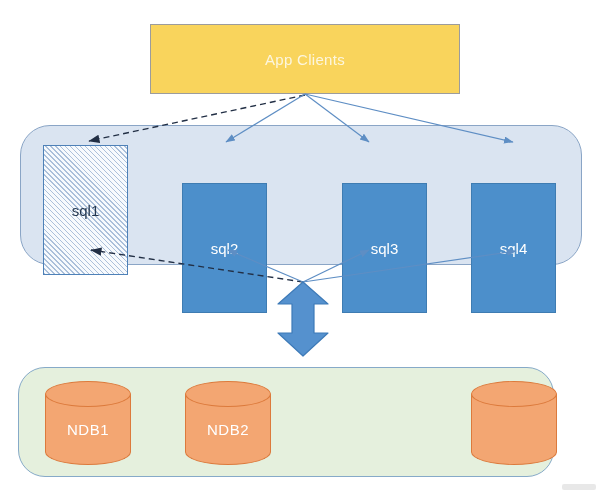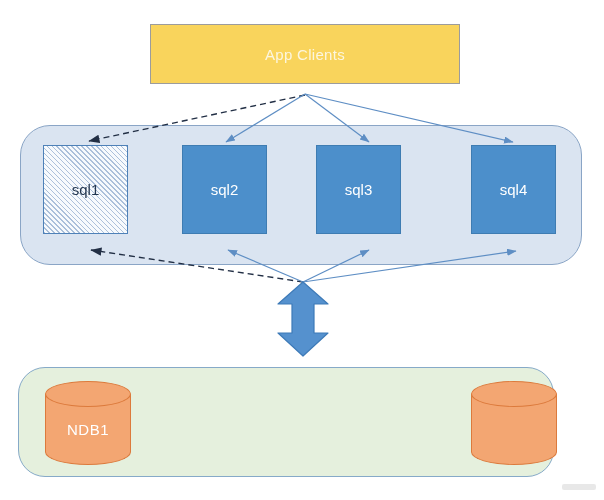--- a/index.html
+++ b/index.html
@@ -6,57 +6,58 @@
   html,body { background:#ffffff; }
   body { font-family:"Liberation Sans", sans-serif; }
 
   .stage {
     position:relative; width:604px; height:500px;
     background:#ffffff; overflow:hidden;
   }
 
   
   .clients {
-    position:absolute; left:150px; top:24px; width:310px; height:60px;
+    position:absolute; left:150px; top:24px; width:310px; height:70px;
     background:var(--clients_fill,#F9D45C);
     border:1px solid var(--clients_border,#9C9C9C);
     display:flex; align-items:center; justify-content:center;
     z-index:2;
   }
   .clients .lbl {
     color:var(--clients_text,#FCF6DF); font-size:15px; letter-spacing:0.3px;
   }
 
   
   .sql-container {
     position:absolute; left:20px; top:125px; width:562px; height:140px;
     background:var(--sql_container_fill,#DAE4F1);
     border:1.4px solid var(--sql_container_border,#8AA5C6);
     border-radius:30px; z-index:1;
   }
   .sqlbox {
-    position:absolute; top:20px; width:85px; height:89px;
+    position:absolute; top:20px; width:85px; height:130px;
     display:flex; align-items:center; justify-content:center;
     font-size:15px; z-index:2;
   }
   .sqlbox.solid {
     background:var(--sql_solid_fill,#4C8FCB);
     border:1.4px solid var(--sql_solid_border,#3E7CB2);
     color:var(--sql_solid_text,#FFFFFF);
+    margin-top:38px;
   }
   .sqlbox.hatched {
     background-color:var(--sql_hatched_bg,#F7FAFD);
     background-image:repeating-linear-gradient(45deg,
       rgba(96,134,184,0.50) 0, rgba(96,134,184,0.50) 1px,
       transparent 1px, transparent 3.5px);
     border:1.4px solid var(--sql_hatched_border,#4E81B8);
     color:var(--sql_hatched_text,#24374F);
   }
   .sql-1 { left:23px; } .sql-2 { left:162px; }
-  .sql-3 { left:296px; } .sql-4 { left:451px;text-align:center; }
+  .sql-3 { left:322px; } .sql-4 { left:451px;text-align:center; }
 
   
   .ndb-container {
     position:absolute; left:18px; top:367px; width:536px; height:110px;
     background:var(--storage_container_fill,#E5F0DD);
     border:1.4px solid var(--storage_container_border,#86AAC8);
     border-radius:27px; z-index:1;
   }
   .cyl { position:absolute; top:13px; width:86px; height:84px; z-index:2; }
   .cyl .body {
@@ -115,20 +116,25 @@
       <span>sql4</span>
     </div>
   </div>
 
   <div class="ndb-container">
     <div class="cyl cyl-1">
       <div class="body"></div>
       <div class="cap"></div>
       <div class="lbl">NDB1</div>
     </div>
+    <div class="cyl cyl-2">
+      <div class="body"></div>
+      <div class="cap"></div>
+      <div class="lbl">NDB2</div>
+    </div>
     <div class="cyl cyl-4">
       <div class="body"></div>
       <div class="cap"></div>
     </div>
   </div>
 
   <svg class="overlay" viewBox="0 0 604 500">
     <defs>
       <marker id="mBlue" markerWidth="9" markerHeight="8" refX="7.5" refY="3" orient="auto">
         <path d="M0,0 L8,3 L0,6 z" fill="#5E8EC4"></path>

